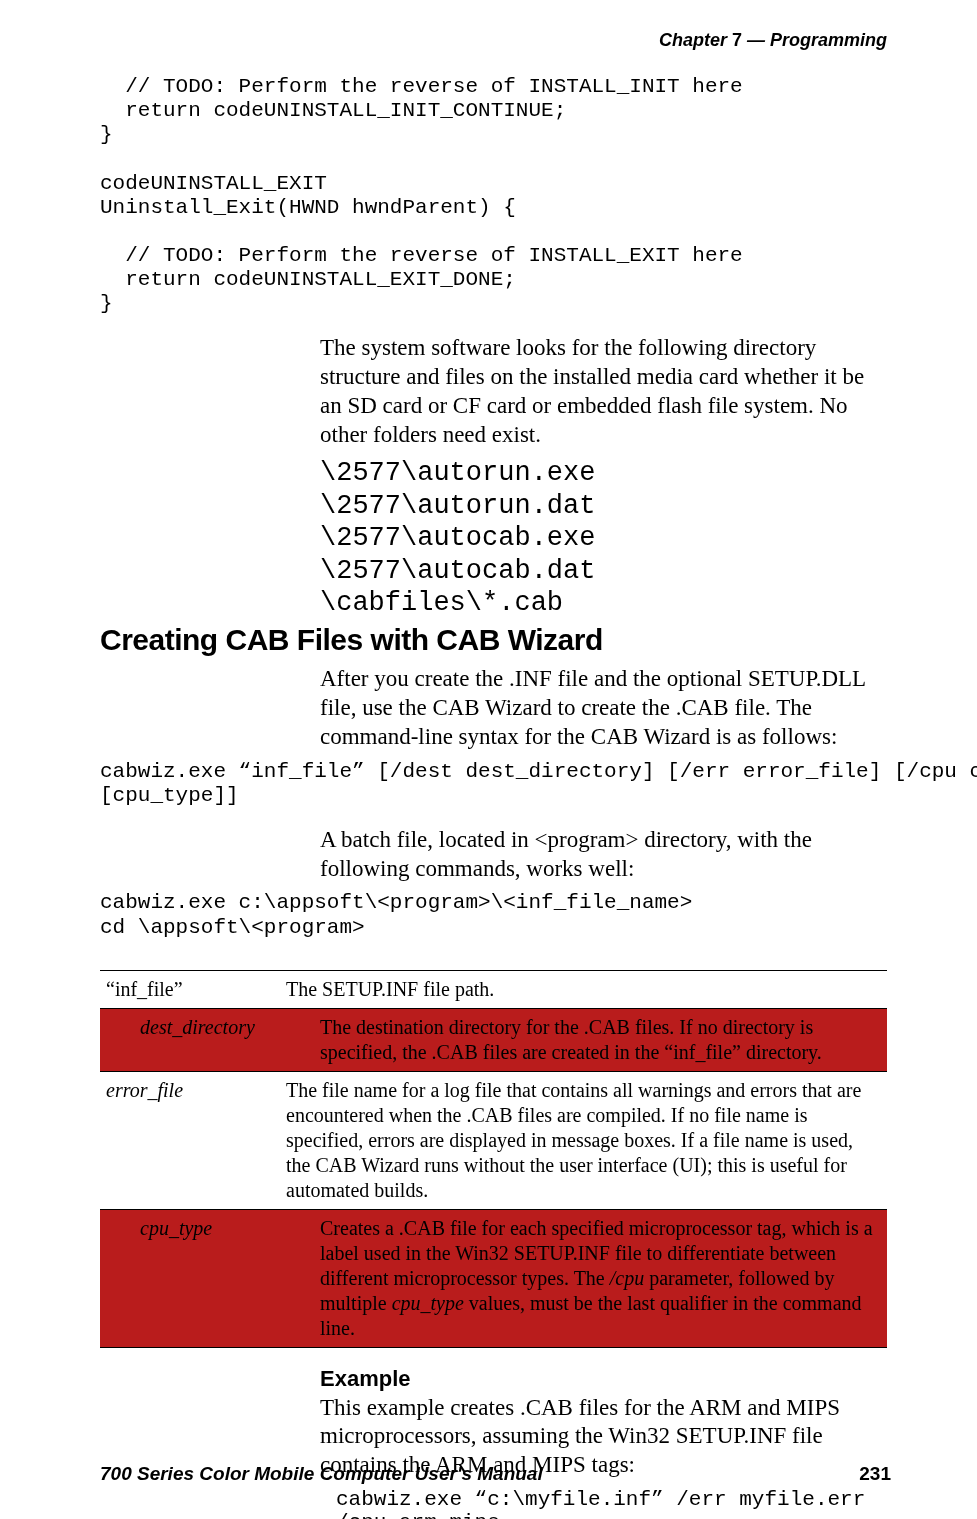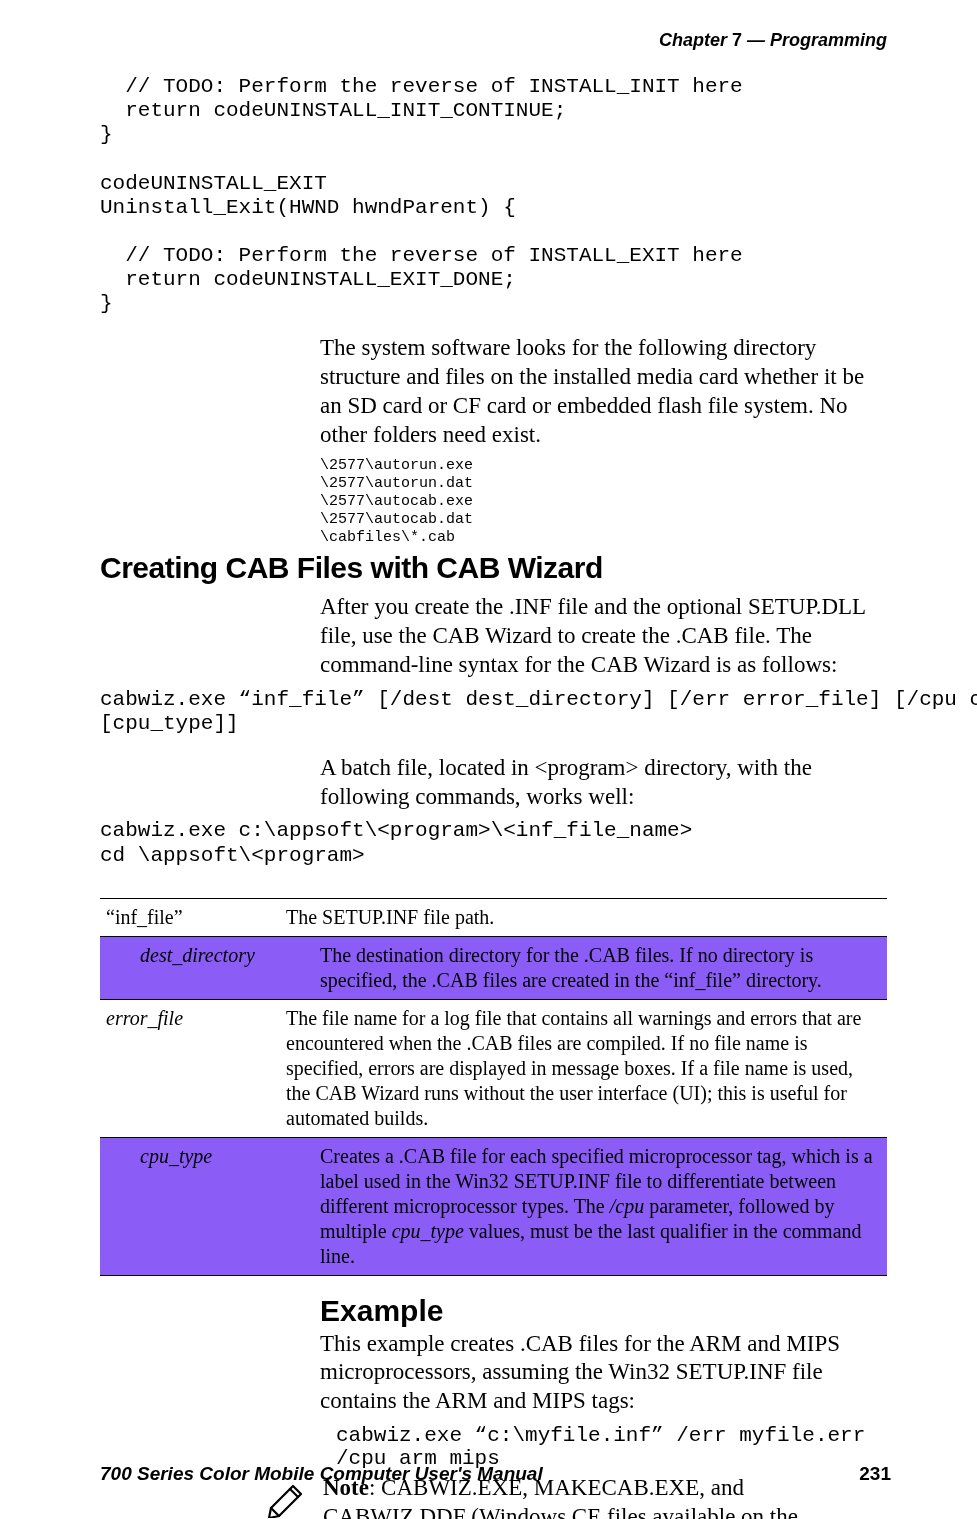--- a/index.html
+++ b/index.html
@@ -43,54 +43,54 @@
     margin-left: 220px;
   }
   p.body {
     font-family: "Adobe Garamond Pro", Garamond, "Times New Roman", serif;
     font-size: 23px;
     line-height: 1.25;
     margin: 18px 0 8px 0;
   }
   pre.paths {
     font-family: "Courier New", Courier, monospace;
-    font-size: 15px;
+    font-size: 27px;
     white-space: pre;
     margin: 4px 0 0 0;
     line-height: 1.2;
   }
   h2.section {
     font-family: Arial, Helvetica, sans-serif;
     font-weight: 900;
     font-size: 30px;
     margin: 4px 0 8px 0;
     letter-spacing: -0.5px;
   }
   h3.example {
     font-family: Arial, Helvetica, sans-serif;
     font-weight: 900;
-    font-size: 30px;
+    font-size: 22px;
     margin: 18px 0 2px 0;
   }
   table.params {
     border-collapse: collapse;
     width: 100%;
     font-family: "Adobe Garamond Pro", Garamond, "Times New Roman", serif;
     font-size: 20px;
     margin-top: 30px;
   }
   table.params td {
     border-top: 1px solid #000;
     border-bottom: 1px solid #000;
     padding: 6px 10px 6px 6px;
     vertical-align: top;
     line-height: 1.25;
   }
   table.params tr.shade td {
-    background: #8b5cf6;
+    background: #b91c1c;
     padding-left: 40px;
   }
   table.params td.key {
     width: 130px;
     font-style: italic;
   }
   table.params td.key .quoted { font-style: normal; }
   .italic { font-style: italic; }
   .note-row {
     display: flex;

